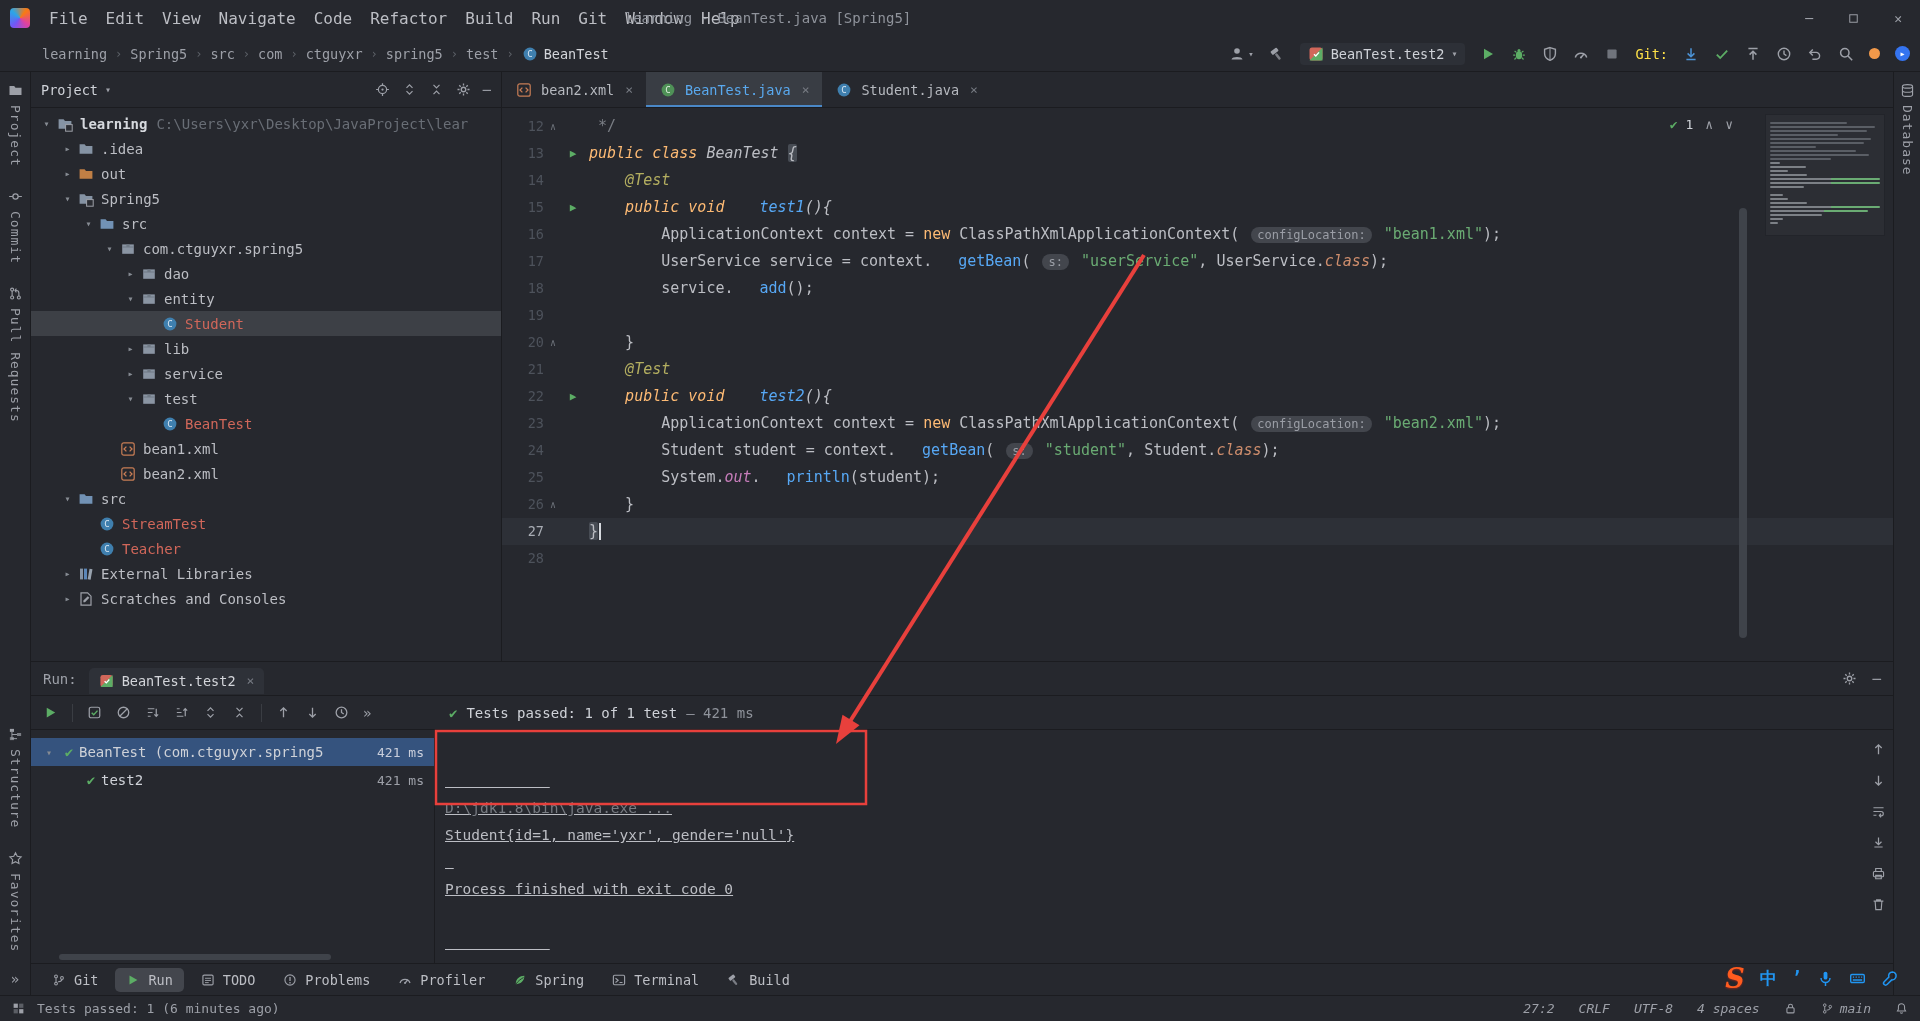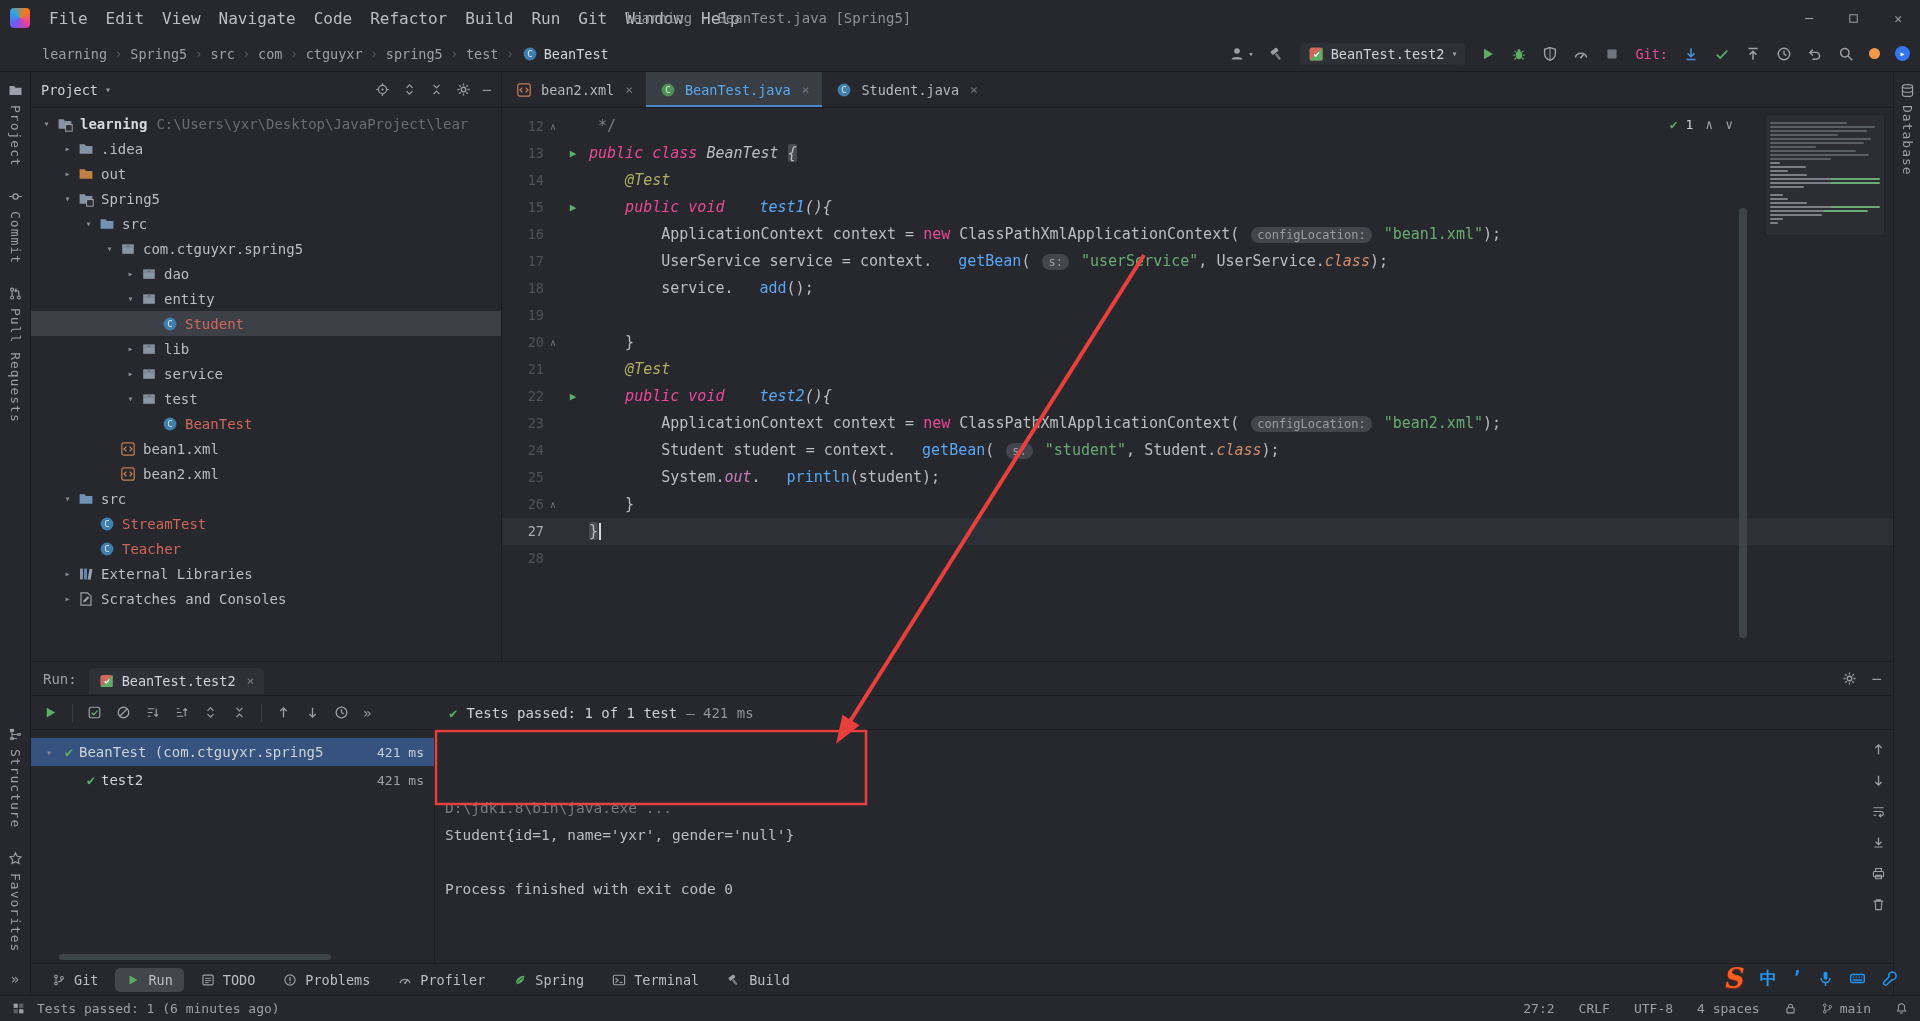--- a/index.html
+++ b/index.html
@@ -19,21 +19,21 @@
   .navbar{height:36px;display:flex;align-items:center;padding:0 10px 0 42px;border-bottom:1px solid #1b1c20;flex:0 0 auto;}
   .crumbs{display:flex;align-items:center;gap:8px;font-size:13.5px;color:#9da0a8;white-space:nowrap;overflow:hidden;}
   .crumb-sep{color:#5d6168;font-size:12px;}
   .crumb.last{color:#d3d5da;display:flex;align-items:center;gap:6px;}
   .nav-right{margin-left:auto;display:flex;align-items:center;gap:15px;flex:0 0 auto;}
   .tbtn{display:inline-flex;align-items:center;gap:3px;color:#9da0a8;cursor:default;}
   .tbtn svg,.icn svg{width:16px;height:16px;display:block;}
   .i-green{color:#5cad65;} .i-blue{color:#4c93d6;} .i-dim{color:#70747c;}
   .cfg-combo{display:flex;align-items:center;gap:7px;padding:3px 8px;border-radius:4px;background:#2d3037;color:#cfd2d8;font-size:13.5px;}
   .cfg-combo .chev{color:#9da0a8;font-size:10px;}
-  .git-label{color:#ec4899;font-size:13.5px;}
+  .git-label{color:#fde047;font-size:13.5px;}
   .orange-dot{width:11px;height:11px;border-radius:50%;background:#f2994a;display:inline-block;}
   .blue-ball{width:15px;height:15px;border-radius:50%;background:#3574f0;color:#fff;font-size:10px;display:inline-flex;align-items:center;justify-content:center;}
 
   
   .mid{flex:1;display:flex;min-height:0;}
   .stripe{width:31px;background:#26282e;display:flex;flex-direction:column;align-items:center;flex:0 0 auto;}
   .stripe.left{border-right:1px solid #1b1c20;}
   .stripe.rightside{width:27px;border-left:1px solid #1b1c20;}
   .stripe-btn{display:flex;flex-direction:column;align-items:center;gap:7px;padding:11px 0;color:#9da0a8;}
   .stripe-btn .icn svg{width:15px;height:15px;}
@@ -71,21 +71,21 @@
   .tab-close{color:#787c84;font-size:13px;margin-left:3px;}
   .editor{flex:1;position:relative;overflow:hidden;background:#26282e;padding-top:5px;}
   .code-line{display:flex;height:27px;line-height:27px;font-size:15px;white-space:pre;}
   .code-line.current{background:#2d3037;}
   .ln{width:42px;text-align:right;color:#4d525b;flex:0 0 auto;font-size:13.5px;}
   .code-line.current .ln{color:#a9adb5;}
   .fold{width:18px;text-align:center;color:#6b7078;font-size:10px;flex:0 0 auto;line-height:27px;}
   .runicn{width:22px;text-align:center;color:#5cad65;font-size:11px;flex:0 0 auto;}
   .codetext{padding-left:5px;}
   .codetext.italic{font-style:italic;}
-  .s-kw{color:#ec4899;} .s-kwi{color:#cf8e6d;font-style:italic;}
+  .s-kw{color:#fdba74;} .s-kwi{color:#cf8e6d;font-style:italic;}
   .s-str{color:#6aab73;} .s-ann{color:#b3ae60;} .s-meth{color:#57a8f5;margin-left:26px;}
   .s-fld{color:#c77dbb;font-style:italic;} .s-cmt{color:#7a7e85;} .s-txt{color:#bcbec4;}
   .s-brh{background:#474c54;border-radius:2px;}
   .hint{background:#43464d;color:#9b9ea6;border-radius:8px;padding:1px 6px;font-size:12px;margin:0 3px;font-style:normal;}
   .caret{display:inline-block;width:2px;height:17px;background:#d6d9de;vertical-align:middle;margin-left:1px;}
   .inspect{position:absolute;top:9px;right:160px;display:flex;gap:12px;align-items:center;color:#9da0a8;font-size:13px;}
   .inspect .ok{color:#5cad65;}
   .inspect .cnt{color:#cfd2d8;}
   .minimap{position:absolute;top:6px;right:8px;width:120px;background:#2c2e34;padding:5px 4px;border:1px solid #22242a;}
   .mbar{height:2px;margin:2px 0;background:#7c8086;border-radius:1px;}
@@ -111,37 +111,37 @@
   .runbody{flex:1;display:flex;min-height:0;position:relative;}
   .runtree{width:404px;border-right:1px solid #1b1c20;padding-top:8px;flex:0 0 auto;position:relative;}
   .rrow{height:28px;display:flex;align-items:center;font-size:14px;padding-right:10px;white-space:nowrap;overflow:hidden;}
   .rrow.selected{background:#35537e;}
   .rrow .tchev{width:20px;}
   .rrow .ok{color:#5cad65;width:20px;text-align:center;flex:0 0 auto;}
   .rrow .rlbl{color:#cfd2d8;overflow:hidden;text-overflow:clip;}
   .rtime{margin-left:auto;color:#9da0a8;font-size:13px;padding-left:8px;flex:0 0 auto;}
   .rrow.selected .rtime{color:#c9cedb;}
   .hscroll{position:absolute;bottom:3px;left:28px;width:272px;height:6px;background:#3f434a;border-radius:3px;}
-  .console{flex:1;position:relative;padding:11px 44px 0 10px;font-size:14.5px;line-height:27px;white-space:pre;overflow:hidden;}
+  .console{flex:1;position:relative;padding:11px 44px 0 10px;font-size:14.5px;line-height:27px;white-space:pre;overflow:hidden;text-decoration:underline;}
   .cline{color:#bcbec4;}
   .cline.dim{color:#787c83;}
   .console-tools{position:absolute;right:7px;top:12px;display:flex;flex-direction:column;gap:16px;align-items:center;color:#9da0a8;}
   .console-tools .icn svg{width:15px;height:15px;}
 
   
   .bottombar{height:32px;display:flex;align-items:center;gap:6px;padding:0 10px;border-top:1px solid #1b1c20;flex:0 0 auto;}
   .bb-item{display:flex;align-items:center;gap:8px;padding:4px 11px;border-radius:5px;color:#bcbec4;font-size:13.5px;}
   .bb-item.active{background:#43464d;}
   .bb-item .icn svg{width:14px;height:14px;}
   .bb-item .icn{color:#9da0a8;display:inline-flex;}
   .bb-item .i-green{color:#5cad65;}
   .statusbar{height:26px;display:flex;align-items:center;padding:0 12px;gap:12px;border-top:1px solid #1b1c20;font-size:13px;color:#9da0a8;flex:0 0 auto;}
   .statusbar .icn svg{width:13px;height:13px;}
   .sb-right{margin-left:auto;display:flex;align-items:center;gap:24px;}
-  .sb-item{display:flex;align-items:center;gap:6px;}
+  .sb-item{display:flex;align-items:center;gap:6px;font-style:italic;}
 
   
   .annotations{position:absolute;inset:0;width:1920px;height:1021px;pointer-events:none;z-index:50;}
   .ime{position:absolute;right:22px;bottom:27px;height:32px;display:flex;align-items:center;gap:15px;z-index:40;}
   .ime-logo{font-size:27px;font-weight:bold;font-style:italic;color:#ff5c1f;font-family:"DejaVu Serif","Liberation Serif",serif;text-shadow:0 1px 2px rgba(200,40,20,.6);}
   .ime-item{color:#2196f3;font-size:17px;font-weight:bold;}
   .ime .icn{color:#2196f3;display:inline-flex;}
   .ime .icn svg{width:17px;height:17px;}
 </style>
 </head>

